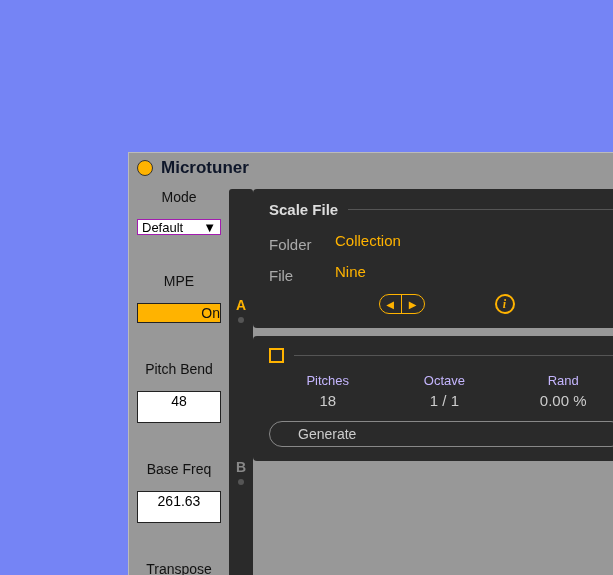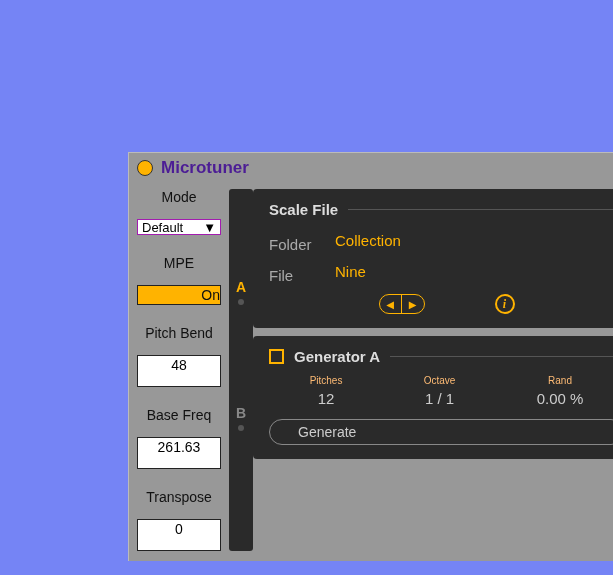--- a/index.html
+++ b/index.html
@@ -31,39 +31,39 @@
   .title-dot {
     width: 16px;
     height: 16px;
     border-radius: 50%;
     background: #ffb300;
     border: 1px solid #333;
   }
   .title-text {
     font-weight: bold;
     font-size: 17px;
-    color: #4c1d95;
+    color: #0f172a;
   }
   .body {
     display: flex;
     align-items: stretch;
   }
   .left-col {
     width: 100px;
     background: #989898;
     padding: 6px 8px 10px 8px;
     display: flex;
     flex-direction: column;
     gap: 14px;
   }
   .param-label {
     text-align: center;
     font-size: 14px;
     color: #111;
-    margin-top: 6px;
+    margin-top: 24px;
   }
   .param-label.first { margin-top: 0; }
   .select-box {
     background: #fff;
     border: 1px solid #a21caf;
     font-size: 13px;
     text-align: left;
     padding: 7px 4px;
     display: flex;
     justify-content: space-between;
@@ -200,21 +200,21 @@
     font-style: italic;
   }
   .gen-params {
     display: flex;
     justify-content: space-around;
     text-align: center;
     color: #bbb;
     font-size: 14px;
     margin-bottom: 12px;
   }
-  .gen-param .p-label { font-size: 10px; margin-bottom: 4px; color: #fdba74; }
+  .gen-param .p-label { font-size: 13px; margin-bottom: 4px; color: #c4b5fd; }
   .gen-param .p-value { font-size: 15px; color: #ccc; }
   .generate-btn {
     display: block;
     margin: 0 auto;
     border: 1px solid #888;
     border-radius: 14px;
     padding: 4px 28px;
     color: #ccc;
     font-size: 14px;
     background: transparent;
@@ -283,27 +283,26 @@
             <div class="nav-btn left">◀</div>
             <div class="nav-btn">▶</div>
           </div>
           <div class="info-icon">i</div>
         </div>
       </div>
 
       <div class="panel">
         <div class="panel-title-row">
           <div class="orange-checkbox"></div>
-          <div class="panel-title">Generator A</div>
           <div class="title-line"></div>
         </div>
         <div class="gen-params">
           <div class="gen-param">
             <div class="p-label">Pitches</div>
-            <div class="p-value">12</div>
+            <div class="p-value">18</div>
           </div>
           <div class="gen-param">
             <div class="p-label">Octave</div>
             <div class="p-value">1   /   1</div>
           </div>
           <div class="gen-param">
             <div class="p-label">Rand</div>
             <div class="p-value">0.00 %</div>
           </div>
         </div>

